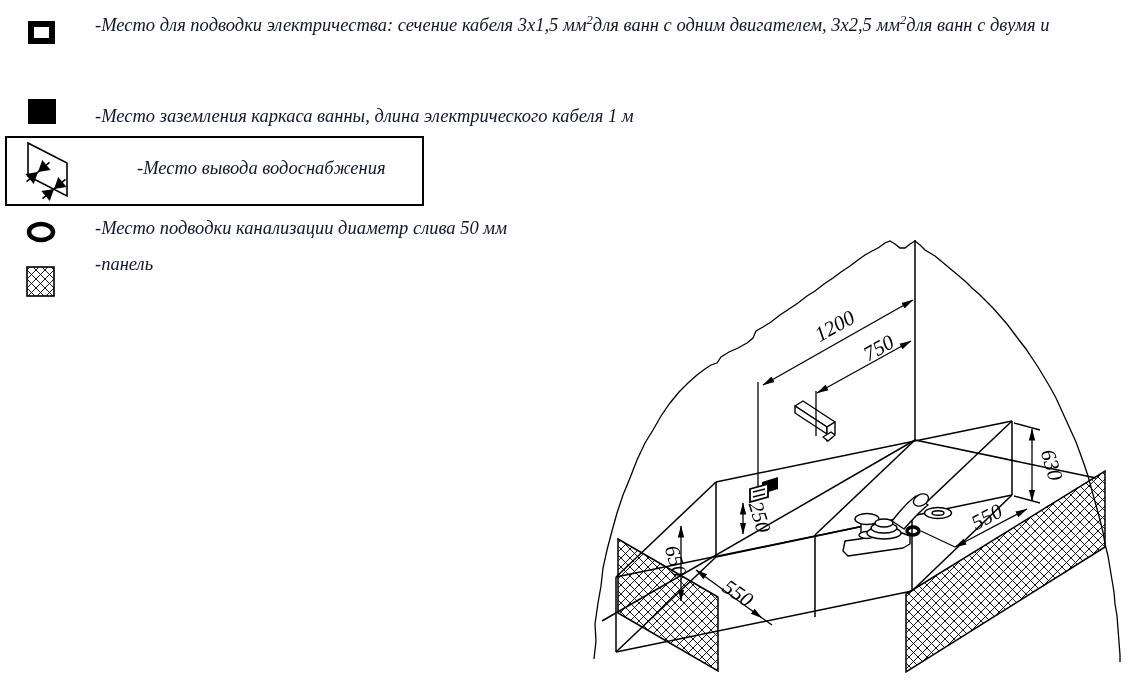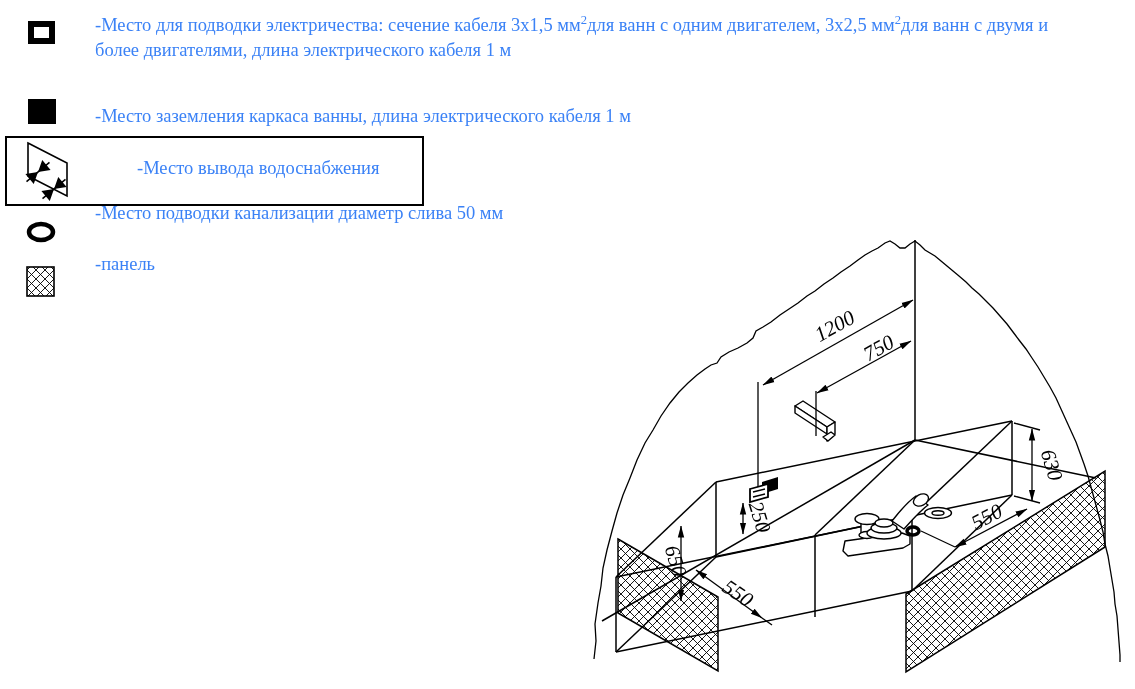--- a/index.html
+++ b/index.html
@@ -1,19 +1,19 @@
 <!DOCTYPE html>
 <html><head>
 <meta charset="utf-8">
 <style>
   html,body{margin:0;padding:0;background:#ffffff;}
   body{width:1135px;height:689px;position:relative;overflow:hidden;
        font-family:"Liberation Serif", serif;color:#000;}
-  .legend-text{position:absolute;left:95px;font-size:18.5px;
-               line-height:25px;white-space:nowrap;color:#3b82f6;}
+  .legend-text{position:absolute;left:95px;font-style:italic;font-size:18.5px;
+               line-height:25px;white-space:nowrap;color:#0f172a;}
   .legend-text sup{font-size:0.68em;vertical-align:super;line-height:0;}
   #drawing-svg{position:absolute;left:0;top:0;width:1135px;height:689px;}
   .dim-label{font-family:"Liberation Serif", serif;font-style:italic;
              font-size:21px;fill:#000;}
   .thin{stroke:#000;stroke-width:1.3;fill:none;}
   .edge{stroke:#000;stroke-width:1.5;fill:none;}
   .wfill{fill:#fff;stroke:#000;stroke-width:1.4;stroke-linejoin:round;}
 </style>
 </head>
 <body>
@@ -146,18 +146,17 @@
     <g>
       <line class="thin" x1="696" y1="570" x2="762" y2="618" marker-start="url(#arr)" marker-end="url(#arr)"></line>
       <line class="thin" x1="762" y1="618" x2="772" y2="625"></line>
       <text class="dim-label" x="734" y="599" text-anchor="middle" transform="rotate(34 734 599)">550</text>
     </g>
   </g>
 </svg>
 
 <div class="legend-text" style="top:13px;">
   <div><span>-Место для подводки электричества: сечение кабеля 3х1,5 мм</span><sup>2</sup><span>для ванн с одним двигателем, 3х2,5 мм</span><sup>2</sup><span>для ванн с двумя и</span></div>
-  <div>более двигателями, длина электрического кабеля 1 м</div>
 </div>
 <div class="legend-text" style="top:104px;">-Место заземления каркаса ванны, длина электрического кабеля 1 м</div>
 <div class="legend-text" style="top:156px;margin-left:42px;">-Место вывода водоснабжения</div>
-<div class="legend-text" style="top:201px;">-Место подводки канализации диаметр слива 50 мм</div>
+<div class="legend-text" style="top:216px;">-Место подводки канализации диаметр слива 50 мм</div>
 <div class="legend-text" style="top:252px;">-панель</div>
 
 </body></html>

